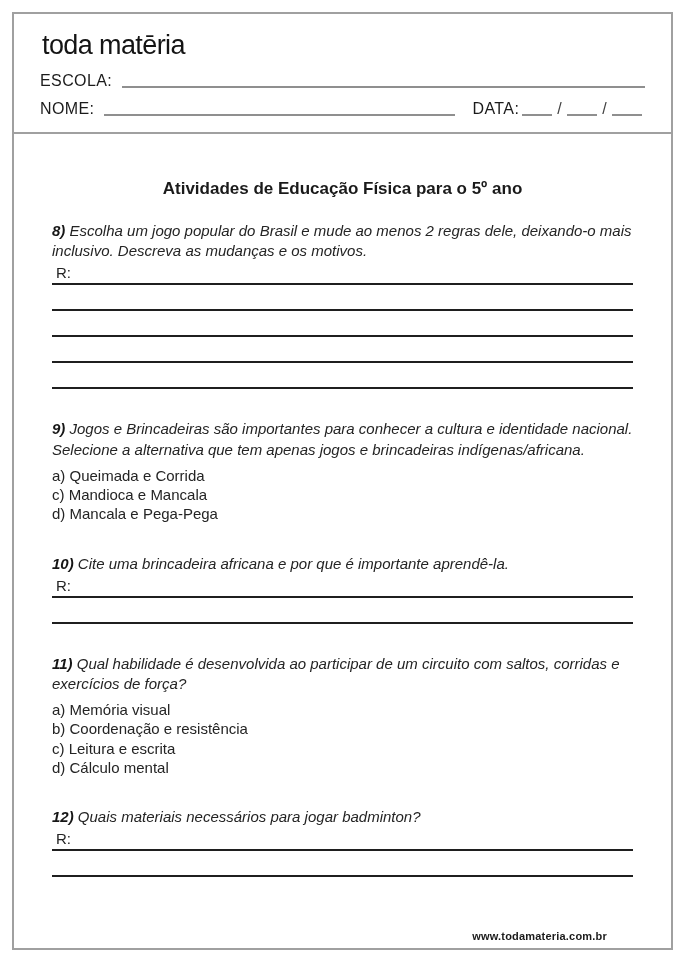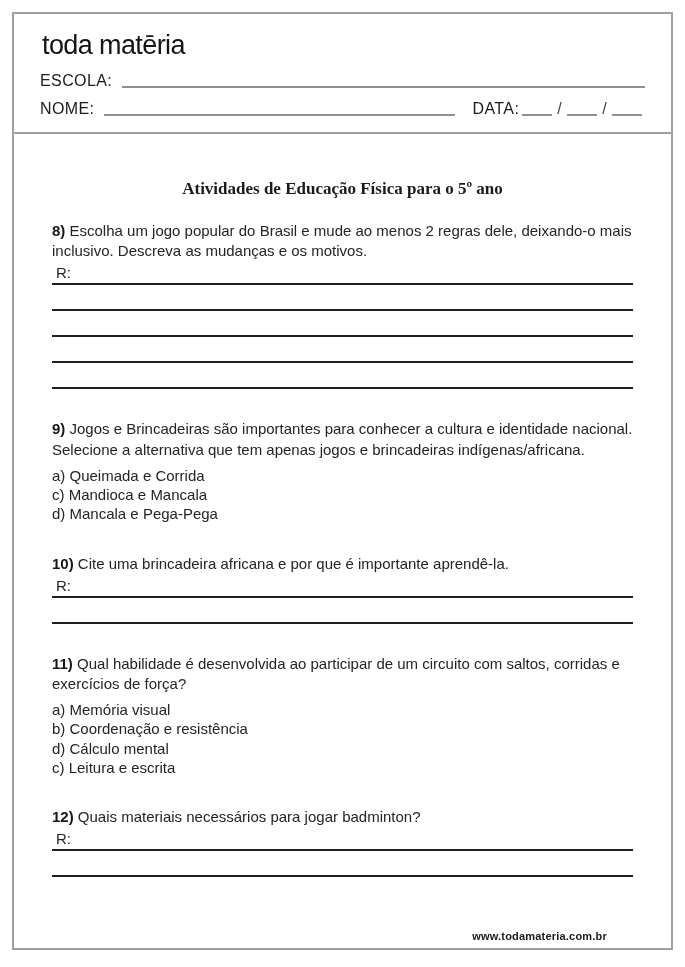--- a/index.html
+++ b/index.html
@@ -65,25 +65,24 @@
     display:flex;
     flex-direction:column;
     color:#242424;
   }
   .title {
     text-align:center;
     font-size:17px;
     font-weight:bold;
     margin:20px 0 0 0;
     color:#1a1a1a;
-    font-family:Liberation Serif, serif;
   }
   .questions { margin-top:20px; }
   .question + .question { margin-top:30px; }
-  .qtext { margin:0; }
+  .qtext { margin:0;font-style:italic; }
   .qnum { font-weight:bold; color:#161616; }
   .options { margin-top:6px; line-height:1.28; }
   .answer-area { margin-top:2px; }
   .answer-line {
     border-bottom:2px solid #1f1f1f;
     height:24px;
   }
   .answer-line.first {
     height:auto;
     padding:0 0 1px 4px;
@@ -151,22 +150,22 @@
           <div class="answer-area">
             <div class="answer-line first"><span class="rlabel">R:</span></div>
             <div class="answer-line"></div>
           </div>
         </div>
         <div class="question">
           <p class="qtext"><span class="qnum">11)</span> Qual habilidade é desenvolvida ao participar de um circuito com saltos, corridas e exercícios de força?</p>
           <div class="options">
             <div class="option">a) Memória visual</div>
             <div class="option">b) Coordenação e resistência</div>
+            <div class="option">c) Leitura e escrita</div>
             <div class="option">d) Cálculo mental</div>
-            <div class="option">c) Leitura e escrita</div>
           </div>
         </div>
         <div class="question">
           <p class="qtext"><span class="qnum">12)</span> Quais materiais necessários para jogar badminton?</p>
           <div class="answer-area">
             <div class="answer-line first"><span class="rlabel">R:</span></div>
             <div class="answer-line"></div>
           </div>
         </div>
       </div>

